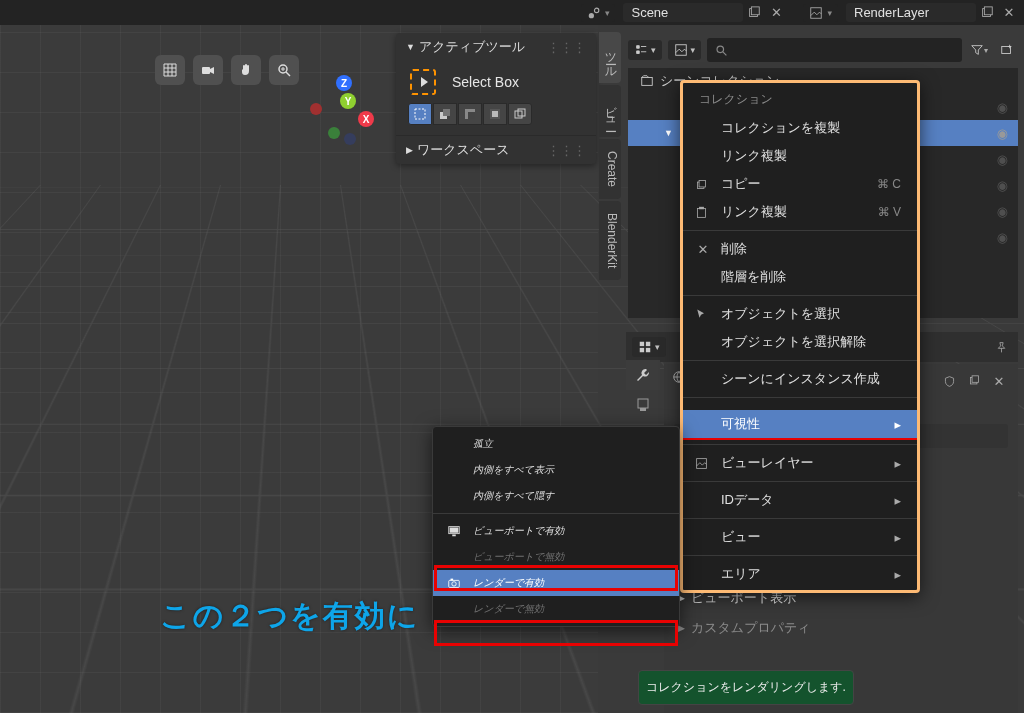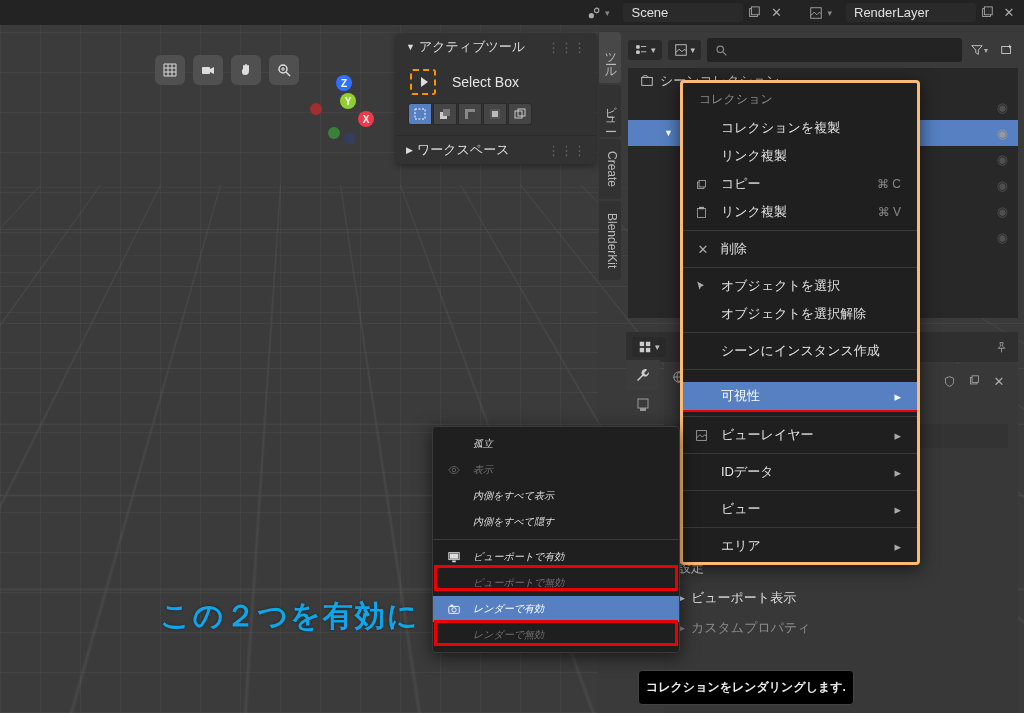--- a/index.html
+++ b/index.html
@@ -82,21 +82,21 @@
 .submenu { position: absolute; background: #1f1f1f; border: 1px solid #3a3a3a; border-radius: 4px; box-shadow: 0 4px 18px rgba(0,0,0,0.6); padding: 4px 0; }
 .sub-item { padding: 6px 18px 6px 40px; color: #dedede; font-size: 10px; position: relative; cursor: pointer; white-space: nowrap; font-style: italic; }
 .sub-item .sicon { position: absolute; left: 14px; top: 6px; color: #aaa; }
 .sub-item.dim { color: #707070; }
 .sub-item.hl { background: #5680C2; color: #fff; }
 .sub-item.hl .sicon { color: #fff; }
 
 .red-box { border: 3px solid #e80202; position: absolute; pointer-events: none; }
 .anno-text { position: absolute; color: #0ea5e9; font-size: 30px; font-weight: 700; letter-spacing: 2px; text-shadow: 0 0 3px rgba(0,0,0,0.5); }
 
-.tooltip { position: absolute; background: #000000; color: #ececec; padding: 8px 7px; font-size: 12px; border-radius: 4px; border: 1px solid #444; font-weight: bold; }
+.tooltip { position: absolute; background: #14532d; color: #ececec; padding: 8px 7px; font-size: 12px; border-radius: 4px; border: 1px solid #444; }
 
 
 .prop-side { position: absolute; left: 626px; top: 360px; width: 36px; display: flex; flex-direction: column; gap: 0; }
 .prop-tab { width: 34px; height: 30px; display: flex; align-items: center; justify-content: center; color: #999; cursor: pointer; }
 .prop-tab.active { background: #3c3c3c; color: #ddd; }
 
 .prop-header { position: absolute; left: 626px; top: 332px; right: 6px; height: 30px; display: flex; align-items: center; gap: 6px; background: #2f2f2f; padding: 0 6px; }
 .prop-body { position: absolute; left: 664px; top: 364px; right: 6px; bottom: 0; background: #383838; }
 .prop-crumb { display: flex; align-items: center; gap: 6px; font-size: 12px; color: #bbb; padding: 6px 8px; }
 .prop-panel { padding: 4px 10px; }
@@ -420,20 +420,23 @@
         </svg>
       </span>
     <span>リンク複製</span>
       <span class="shortcut">⌘ V</span>
   </div>
   <div class="menu-sep"></div>
   <div class="menu-item">
     <span class="micon">✕</span>
     <span>削除</span>
   </div>
+  <div class="menu-item">
+      <span>階層を削除</span>
+    </div>
   <div class="menu-sep"></div>
   <div class="menu-item">
     <span class="micon">
         <svg width="12" height="12" viewBox="0 0 16 16">
           <path d="M3 2l3 11 2-4 4-2z" fill="#aaa"></path>
         </svg>
       </span>
     <span>オブジェクトを選択</span>
   </div>
   <div class="menu-item">
@@ -472,29 +475,20 @@
     </div>
   <div class="menu-sep"></div>
   <div class="menu-item">
       <span>エリア</span>
       <span class="arrow">▸</span>
     </div>
 </div>
 
 <div class="submenu" style="left:432px; top:426px; width:248px;">
   <div class="sub-item"><span>孤立</span></div>
-  <div class="sub-item dim">
-    <span class="sicon">
-        <svg width="14" height="14" viewBox="0 0 16 16">
-          <path d="M2 8c2-3 4-4 6-4s4 1 6 4c-2 3-4 4-6 4s-4-1-6-4z" fill="none" stroke="#666"></path>
-          <circle cx="8" cy="8" r="2" fill="none" stroke="#666"></circle>
-        </svg>
-      </span>
-    <span>表示</span>
-  </div>
   <div class="sub-item"><span>内側をすべて表示</span></div>
   <div class="sub-item"><span>内側をすべて隠す</span></div>
   <div class="menu-sep"></div>
   <div class="sub-item">
     <span class="sicon">
         <svg width="14" height="14" viewBox="0 0 16 16">
           <rect x="2" y="3" width="12" height="8" fill="none" stroke="#ddd"></rect>
           <rect x="3" y="4" width="10" height="6" fill="#ddd"></rect>
           <rect x="6" y="12" width="4" height="2" fill="#ddd"></rect>
         </svg>

